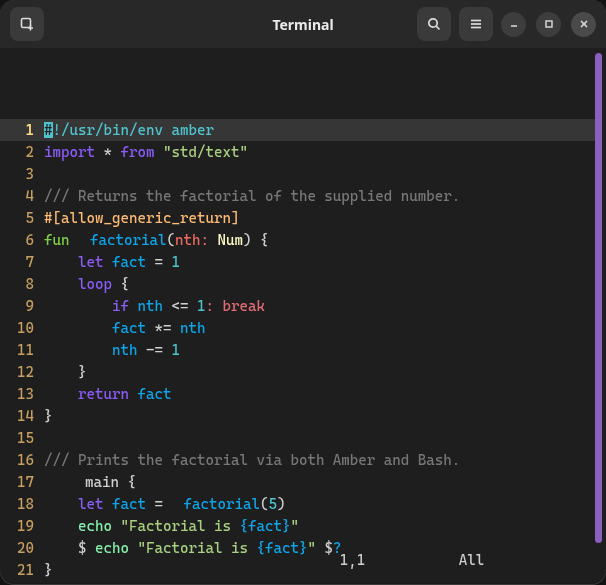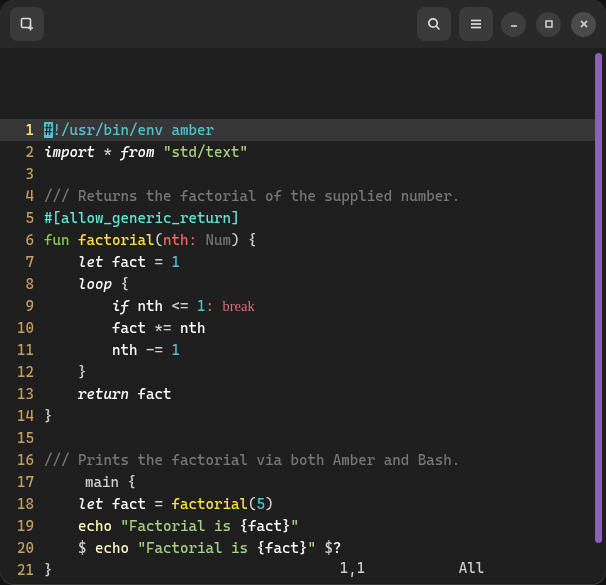--- a/index.html
+++ b/index.html
@@ -115,40 +115,40 @@
   .line.cursor-line .lineno {
     color: #ffe080;
     font-weight: 600;
   }
   .code {
     color: #d0d0d0;
   }
   
   .cursor-bg { background: #4fc4cf; color: #222; }
   .shebang { color: #4fc4cf; }
-  .kw { color: #ffffff; font-style: italic; }       
+  .kw { color: #8b5cf6; }       
   .fn-kw { color: #7fcf4a; text-align: center; }    
-  .fn-name { color: #fde047; }  
+  .fn-name { color: #0ea5e9; margin-left: 12px; }  
   .param { color: #ec6a5e; }    
-  .type { color: #737373; }     
+  .type { color: #fef9c3; }     
   .brace,.punc { color: #d0d0d0; }
   .str { color: #a8d080; }      
   .num { color: #4fc4cf; }      
-  .var { color: #ffffff; }
+  .var { color: #0ea5e9; }
   .op { color: #d0d0d0; }
   .cmt { color: #777; }
-  .attr { color: #5eead4; }
+  .attr { color: #fdba74; }
   .colon-pink { color: #e06c75; }
-  .break-kw { color: #e06c75; font-family: Liberation Serif, serif; }
-  .echo { color: #fef9c3; }
+  .break-kw { color: #e06c75; }
+  .echo { color: #86efac; }
   .dollar { color: #d0d0d0; }
   .main-kw { color: #d0d0d0; padding-left: 41px; }
   .status {
     position: absolute;
-    bottom: 4px;
+    bottom: 12px;
     right: 34px;
     left: 0;
     height: 22px;
     line-height: 22px;
     color: #d0d0d0;
     font-size: 14.5px;
     white-space: pre;
     text-align: left;
   }
 </style>
@@ -158,20 +158,21 @@
 <div class="window">
 
   <div class="titlebar">
     <div class="tb-btn">
       <svg width="16" height="16" viewBox="0 0 16 16" fill="none" stroke="#ddd" stroke-width="1.6">
         <rect x="2.5" y="2.5" width="9" height="9" rx="1.5"></rect>
         <line x1="9" y1="12" x2="14" y2="12"></line>
         <line x1="11.5" y1="9.5" x2="11.5" y2="14.5"></line>
       </svg>
     </div>
+    <div class="tb-title">Terminal</div>
     <div class="tb-spacer"></div>
     <div class="tb-btn">
       <svg width="16" height="16" viewBox="0 0 16 16" fill="none" stroke="#ddd" stroke-width="1.7">
         <circle cx="7" cy="7" r="4.2"></circle>
         <line x1="10.2" y1="10.2" x2="13.5" y2="13.5"></line>
       </svg>
     </div>
     <div class="tb-btn">
       <svg width="16" height="16" viewBox="0 0 16 16" fill="none" stroke="#ddd" stroke-width="1.7">
         <line x1="3" y1="4.5" x2="13" y2="4.5"></line>

